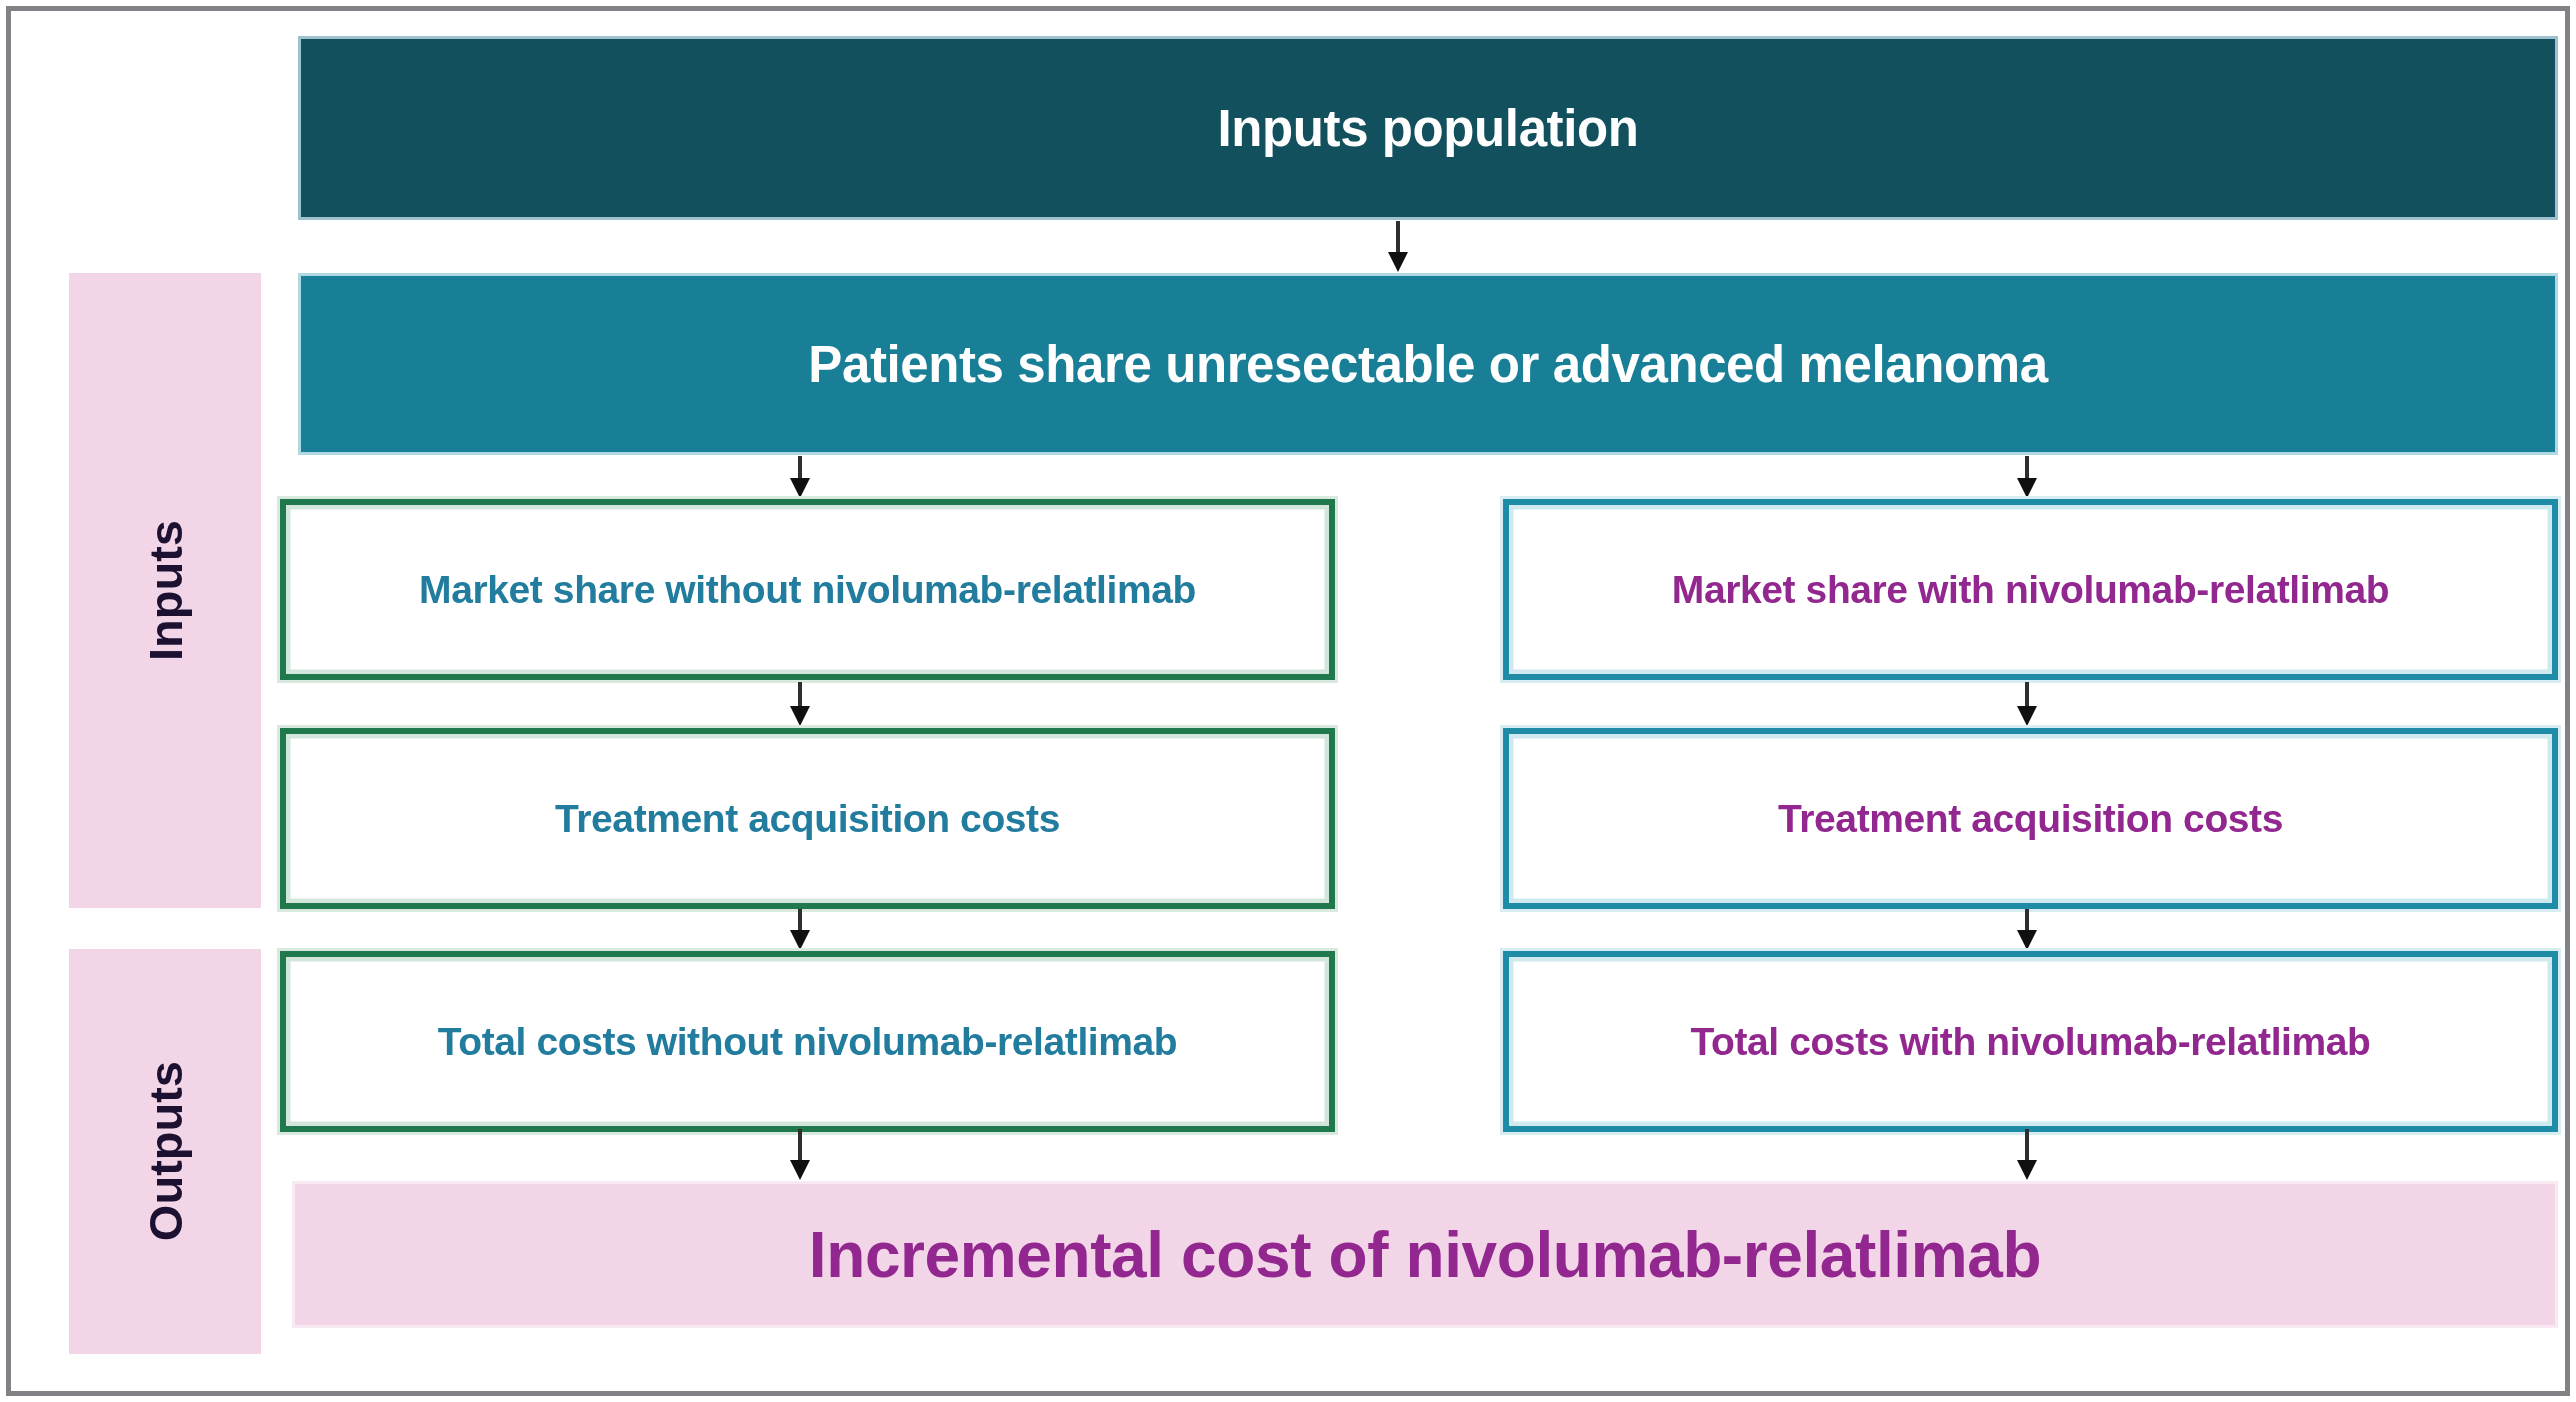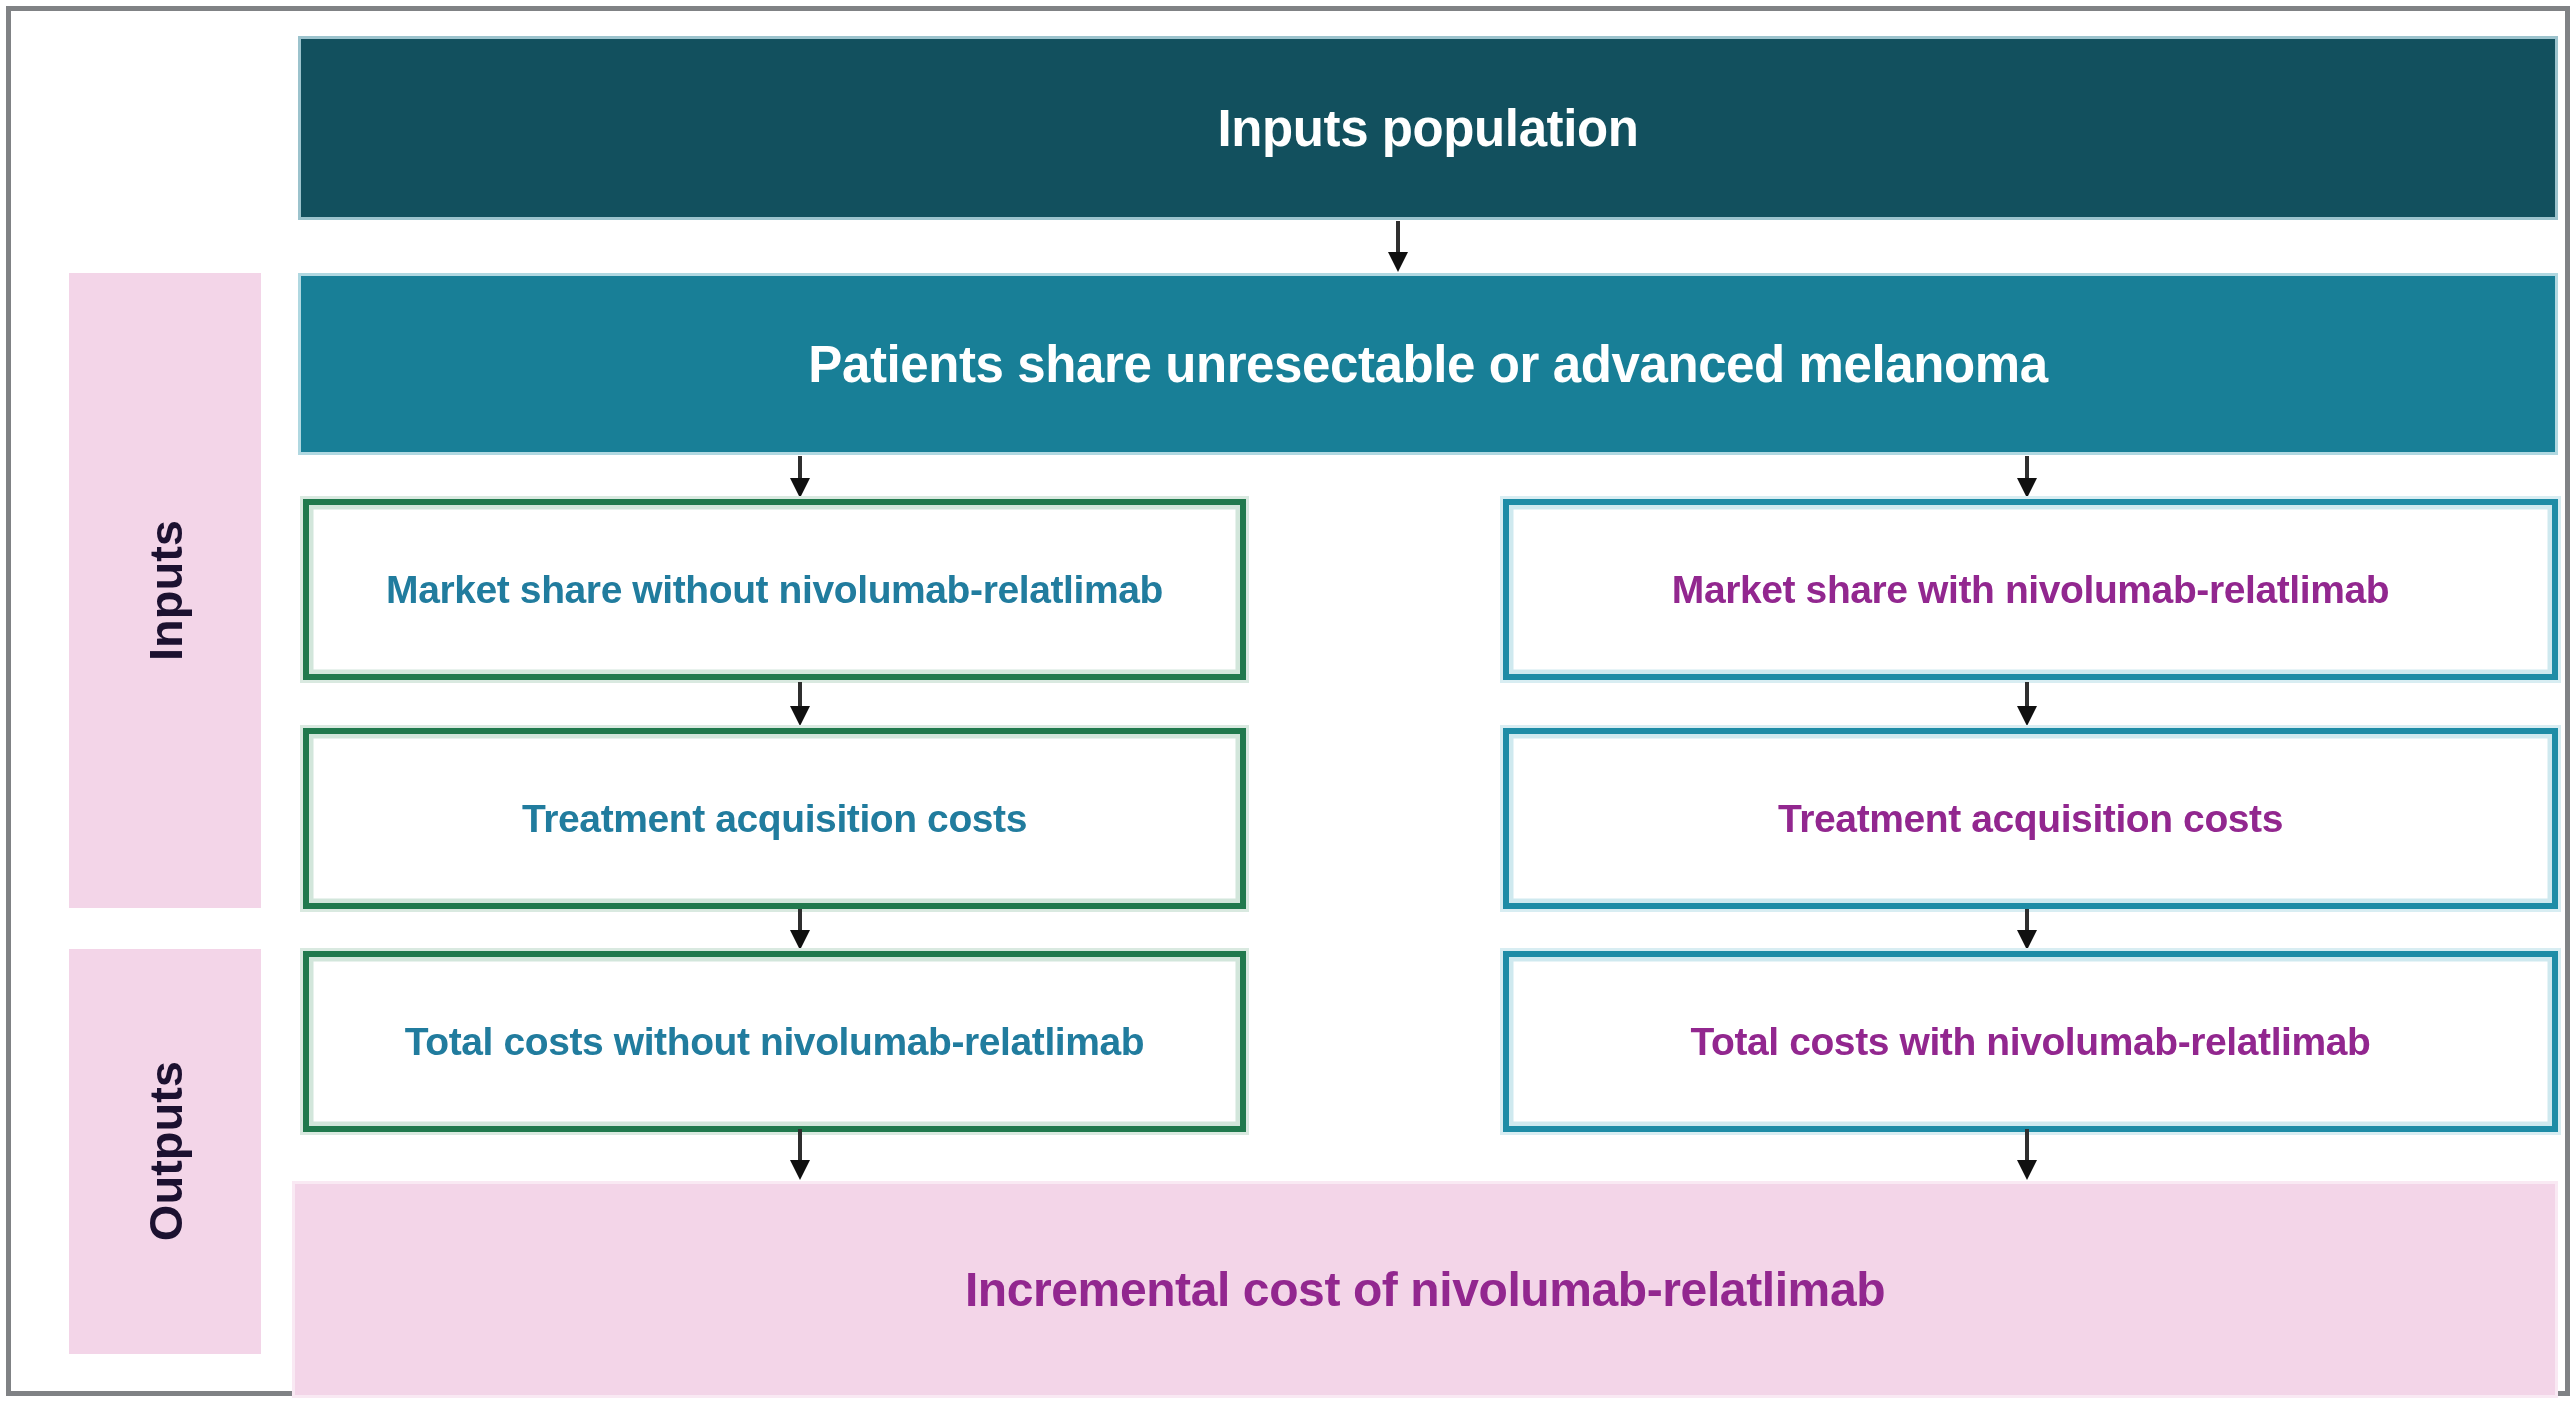--- a/index.html
+++ b/index.html
@@ -22,26 +22,26 @@
   }
   .hdr-dark{
     left:298px; top:36px; width:2260px; height:184px;
     background:var(--dark_teal); border:3.8px solid #9cc3cd; color:#ffffff; font-size:51px;
   }
   .hdr-teal{
     left:298px; top:273px; width:2260px; height:182px;
     background:var(--teal); border:3.8px solid #b0d8e1; color:#ffffff; font-size:51px;
   }
   .wbox{ background:#ffffff; height:181px; font-size:39px; }
-  .wbox.colL{ left:303px;  width:943px; border:6.8px solid var(--green_border); box-shadow:inset 0 0 0 4.5px #d2e6db, 0 0 0 3px #d9e9e0; color:var(--teal_text); }
+  .wbox.colL{ left:280px;  width:1055px; border:6.8px solid var(--green_border); box-shadow:inset 0 0 0 4.5px #d2e6db, 0 0 0 3px #d9e9e0; color:var(--teal_text); }
   .wbox.colR{ left:1503px; width:1055px; border:6.8px solid var(--teal_border);  box-shadow:inset 0 0 0 4.5px #cfe9ef, 0 0 0 3px #d8edf2; color:var(--purple_text);text-align:center; }
   .row1{ top:499px; } .row2{ top:728px; } .row3{ top:951px; }
   .pinkbox{
-    left:292px; top:1181px; width:2266px; height:217px;
-    background:var(--pink); border:3.8px solid #f9e9f3; color:var(--purple_text); font-size:48px;
+    left:292px; top:1181px; width:2266px; height:147px;
+    background:var(--pink); border:3.8px solid #f9e9f3; color:var(--purple_text); font-size:64px;
   }
   .sidebar{
     position:absolute; left:69px; width:192px; background:var(--pink);
     display:flex; align-items:center; justify-content:center;
   }
   .sidebar.inputs{ top:273px;  height:635px; }
   .sidebar.outputs{ top:949px; height:405px; }
   .vtext{
     writing-mode:vertical-rl; transform:rotate(180deg);
     color:var(--side_label_text); font-size:47px; letter-spacing:0;

